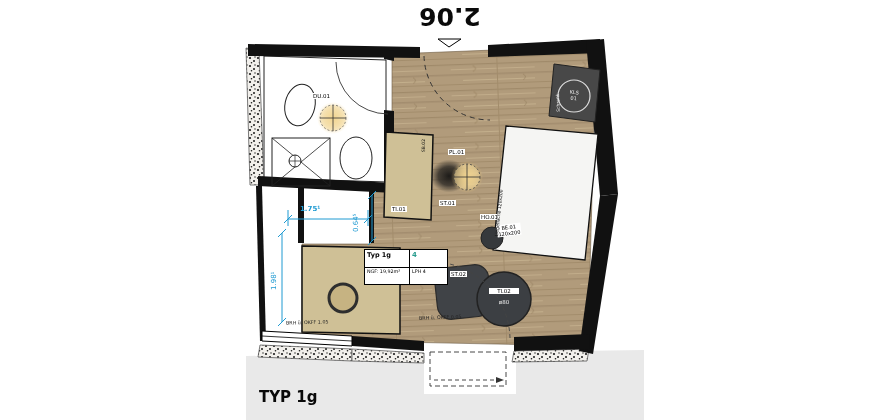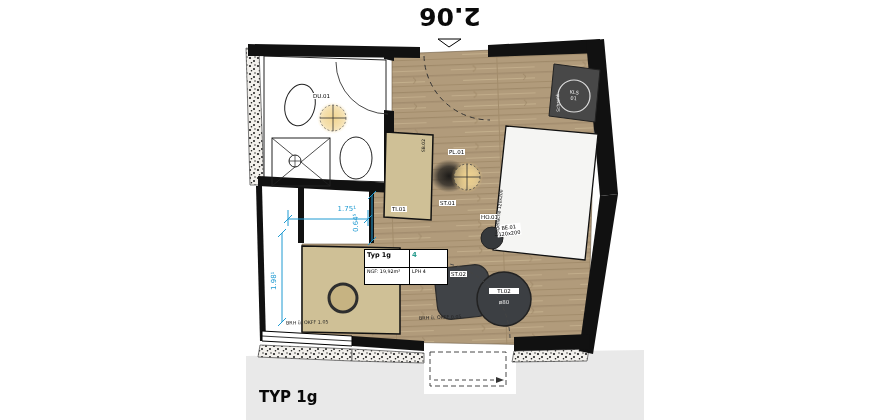--- a/index.html
+++ b/index.html
@@ -138,21 +138,21 @@
       <path d="M288,210 L288,226 M368,210 L368,226"></path>
       <path d="M372,195 L372,241"></path>
       <path d="M368,199 L376,191 M368,245 L376,237"></path>
       <path d="M282,233 L282,322"></path>
       <path d="M278,237 L286,229 M278,326 L286,318"></path>
     </g>
   </svg>
 
   <span class="dim-top">2.06</span>
 
-  <span class="dim" style="left:300px;top:205px;width:56px;text-align:right;">1.75¹</span>
+  <span class="dim" style="left:300px;top:205px;width:56px;text-align:left;font-weight:bold;">1.75¹</span>
   <span class="dim vert" style="left:352px;top:232px;">0.64⁵</span>
   <span class="dim vert" style="left:270px;top:290px;">1.98¹</span>
 
   <span class="note" style="left:286px;top:320px;transform:rotate(-1.5deg);">BRH ü. OKFF 1.05</span>
   <span class="note" style="left:419px;top:315px;transform:rotate(-2deg);">BRH ü. OKFF 0.05</span>
 
   <span class="lbl" style="left:312px;top:93px;">DU.01</span>
   <span class="lbl" style="left:448px;top:149px;">PL.01</span>
   <span class="lbl" style="left:391px;top:206px;">TI.01</span>
   <span class="vtext" style="left:421px;top:152px;transform:rotate(-90deg);">SB.02</span>

